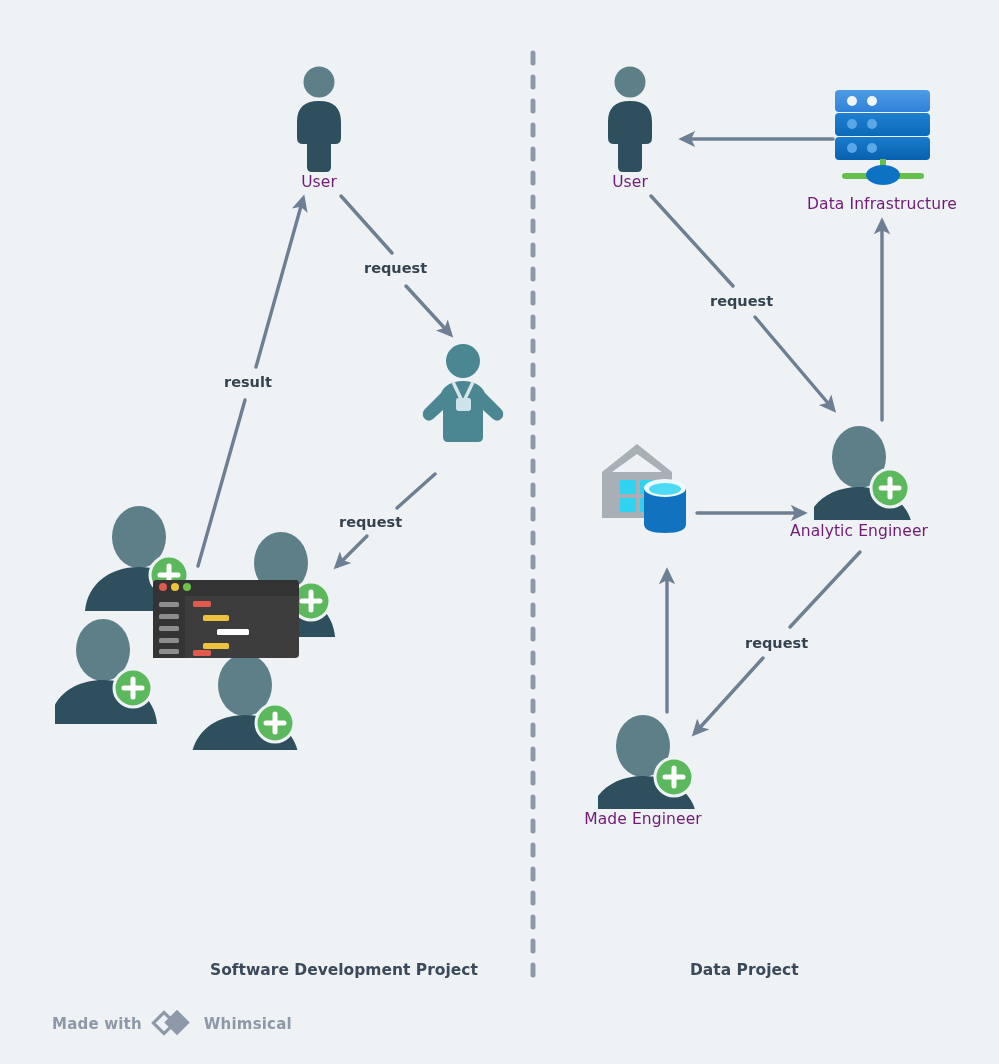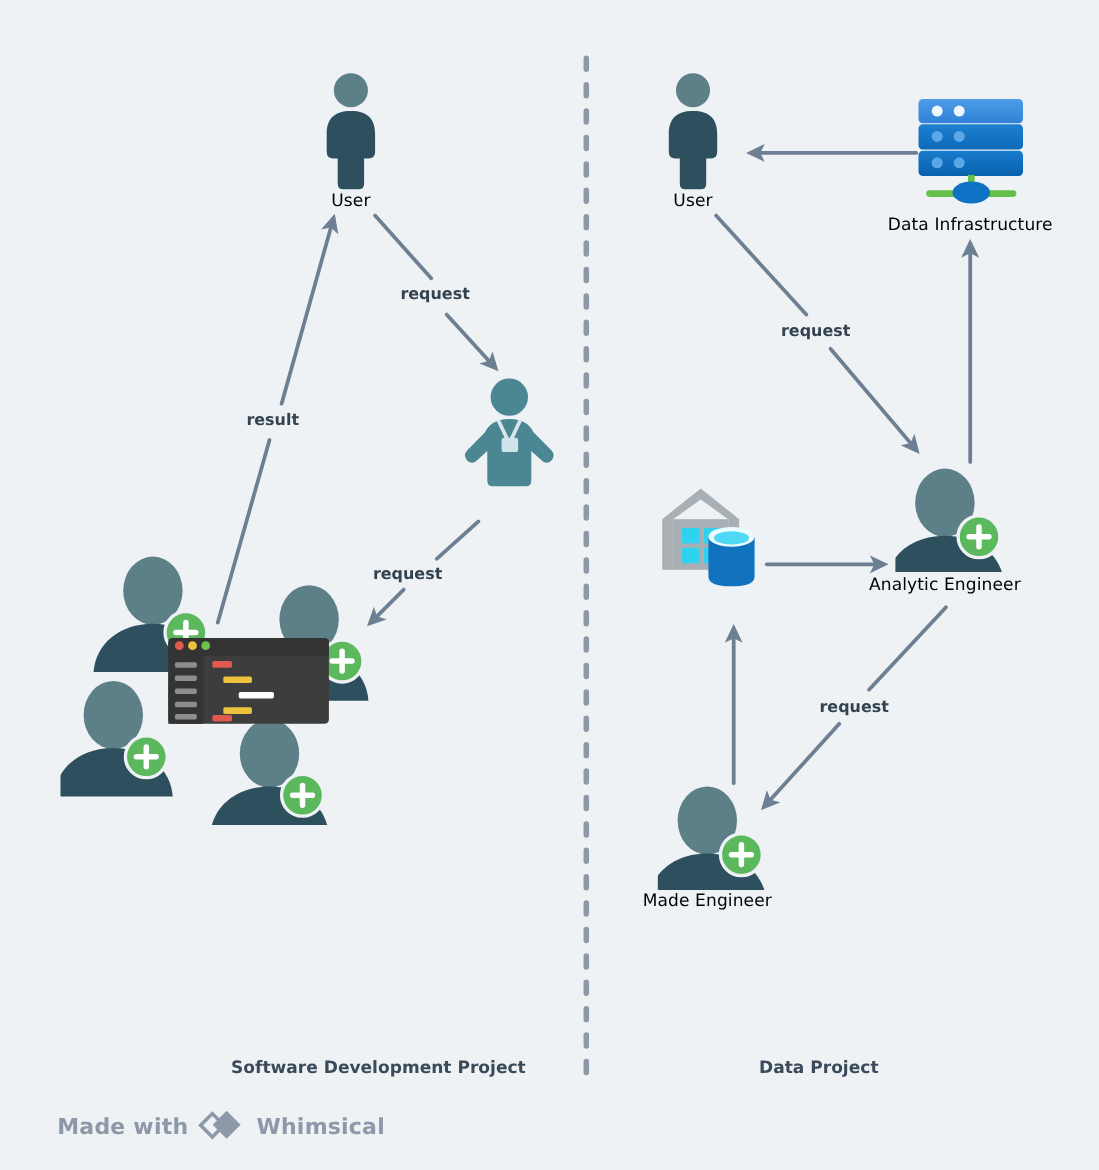--- a/index.html
+++ b/index.html
@@ -27,21 +27,21 @@
     pointer-events: none;
   }
   .node {
     position: absolute;
   }
   .node-label {
     position: absolute;
     width: 260px;
     text-align: center;
     font-size: 15.5px;
-    color: #000000;
+    color: #701a75;
     letter-spacing: 0.1px;
     white-space: nowrap;
   }
   .edge-label {
     position: absolute;
     font-size: 14.5px;
     color: #34434f;
     white-space: nowrap;
     font-weight: bold;
   }
@@ -53,21 +53,21 @@
     white-space: nowrap;
     margin-left: 36px;
   }
   .watermark {
     position: absolute;
     display: flex;
     align-items: center;
     gap: 9px;
   }
   .watermark-text {
-    font-size: 20px;
+    font-size: 15px;
     font-weight: bold;
     color: #8d99a8;
     letter-spacing: 0.2px;
   }
   .wm-logo { display: block; }
 </style>
 </head>
 <body>
 
 <div id="canvas">

